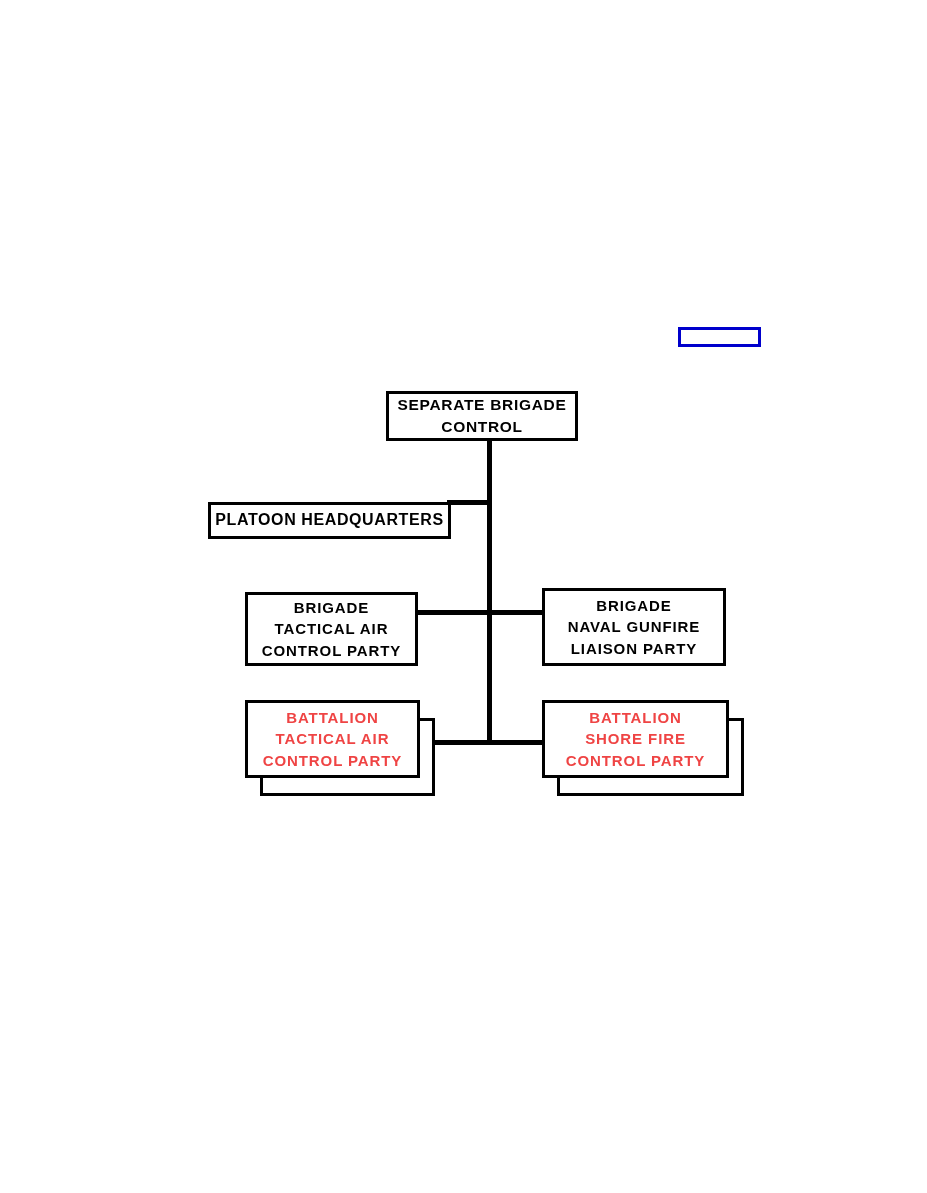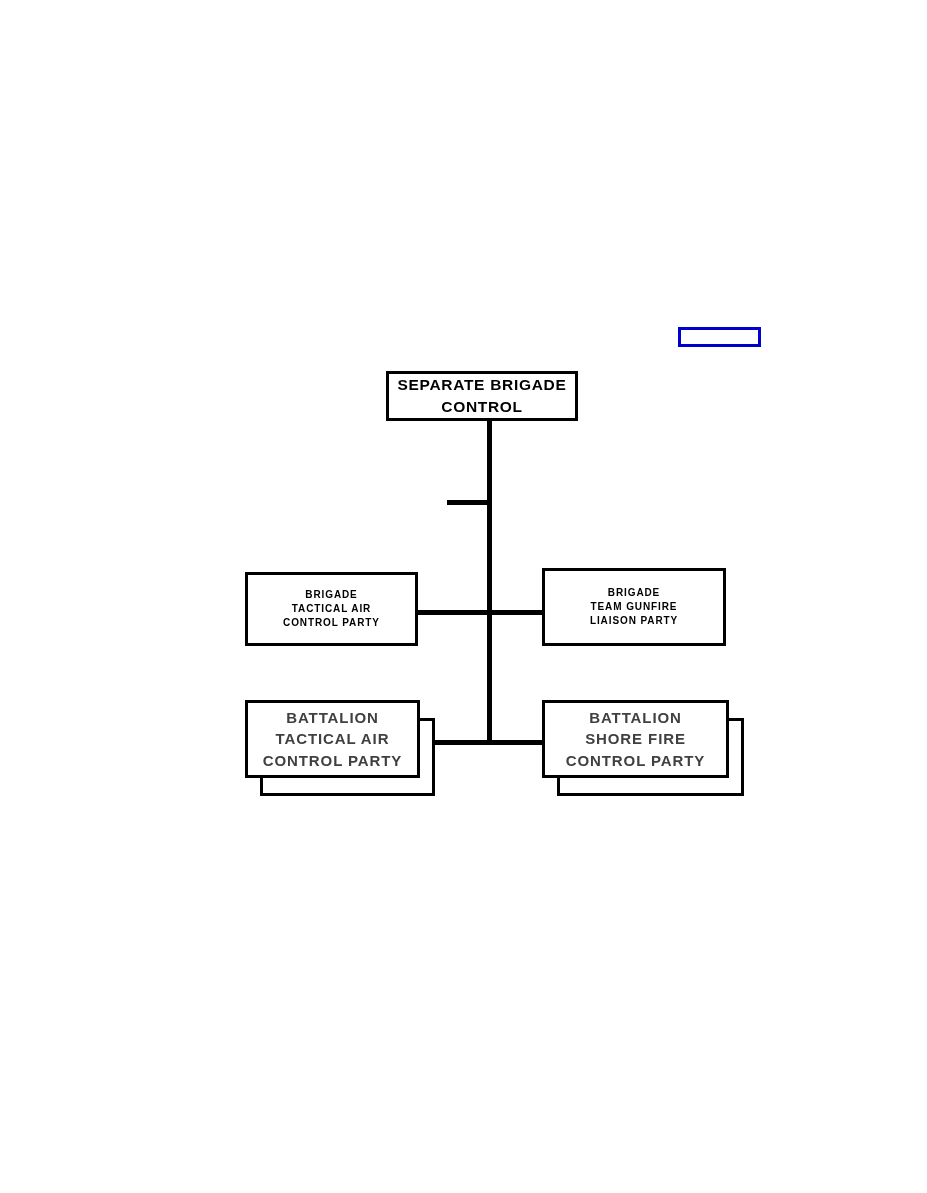--- a/index.html
+++ b/index.html
@@ -35,26 +35,27 @@
   .org-box {
     position: absolute;
     box-sizing: border-box;
     border: 3px solid #000000;
     background: #ffffff;
     display: flex;
     flex-direction: column;
     align-items: center;
     justify-content: center;
     z-index: 5;
+    margin-top: 20px;
   }
   .org-box .line-text {
     display: block;
     color: #000000;
     font-weight: bold;
-    font-size: 10px;
+    font-size: 15px;
     line-height: 1.42;
     letter-spacing: 0.9px;
     text-align: center;
     white-space: nowrap;
   }
 
   
   .box-hq .line-text {
     font-size: 16px;
     letter-spacing: 0.6px;
@@ -84,21 +85,21 @@
     border: 3px solid #000000;
     background: #ffffff;
     z-index: 2;
     display: flex;
     flex-direction: column;
     align-items: center;
     justify-content: center;
   }
   .stack-front .line-text {
     display: block;
-    color: #404040;
+    color: #ef4444;
     font-weight: bold;
     font-size: 15px;
     line-height: 1.42;
     letter-spacing: 0.9px;
     text-align: center;
     white-space: nowrap;
   }
 
   
   #annotation-rect {
@@ -121,30 +122,33 @@
 
   <div class="line line-h" style="left:415px; top:610px; width:130px;"></div>
 
   <div class="line line-h" style="left:428px; top:740px; width:117px;"></div>
 
   <div class="org-box box-root" style="left:386px; top:371px; width:192px; height:50px;">
     <span class="line-text">SEPARATE BRIGADE</span>
     <span class="line-text">CONTROL</span>
   </div>
 
+  <div class="org-box box-hq" style="left:208px; top:482px; width:243px; height:37px;">
+    <span class="line-text">PLATOON HEADQUARTERS</span>
+  </div>
 
   <div class="org-box" style="left:245px; top:572px; width:173px; height:74px;">
     <span class="line-text">BRIGADE</span>
     <span class="line-text">TACTICAL  AIR</span>
     <span class="line-text">CONTROL PARTY</span>
   </div>
 
   <div class="org-box" style="left:542px; top:568px; width:184px; height:78px;">
     <span class="line-text">BRIGADE</span>
-    <span class="line-text">TEAM GUNFIRE</span>
+    <span class="line-text">NAVAL GUNFIRE</span>
     <span class="line-text">LIAISON PARTY</span>
   </div>
 
   <div class="stack-wrap" style="left:245px; top:700px; width:190px; height:96px;">
     <div class="stack-back" style="left:15px; top:18px; width:175px; height:78px;"></div>
     <div class="stack-front" style="width:175px; height:78px;">
       <span class="line-text">BATTALION</span>
       <span class="line-text">TACTICAL  AIR</span>
       <span class="line-text">CONTROL PARTY</span>
     </div>

